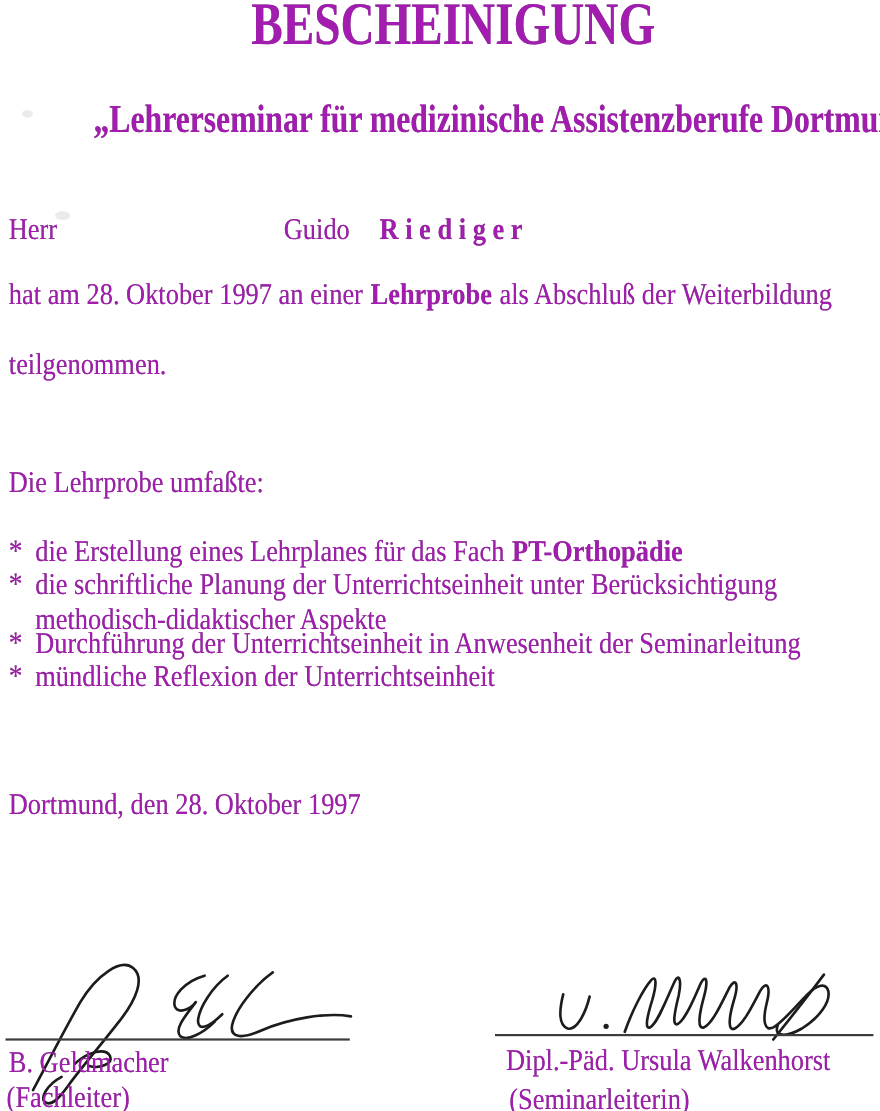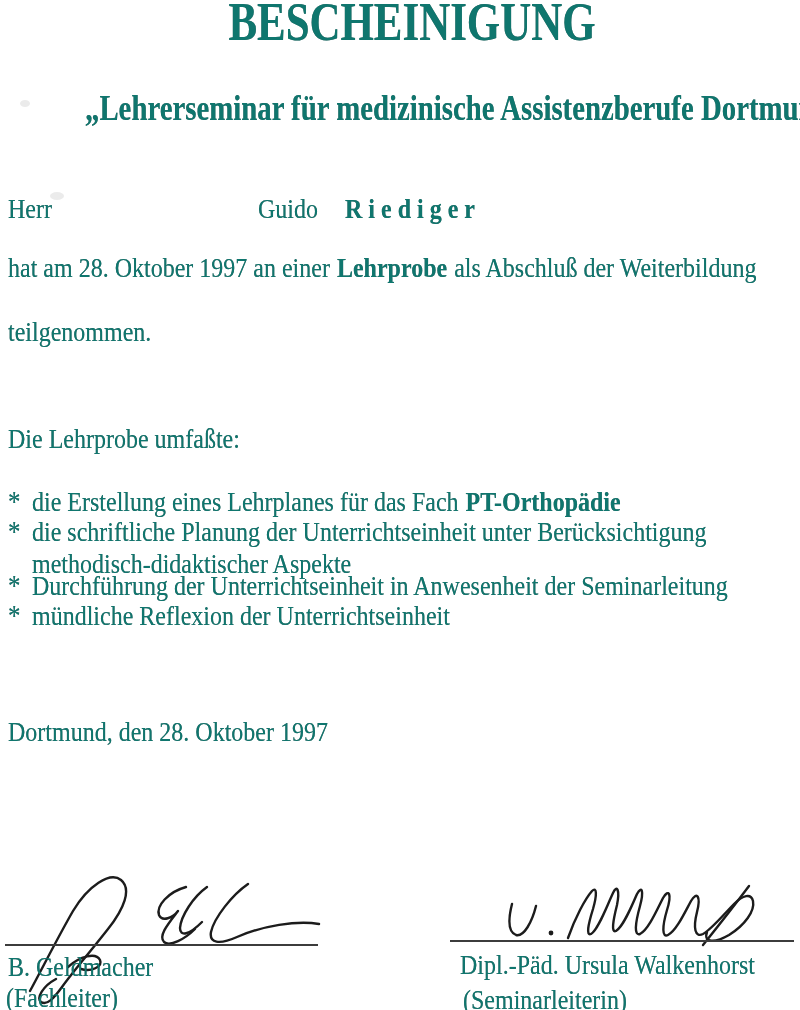--- a/index.html
+++ b/index.html
@@ -1,18 +1,18 @@
 <!DOCTYPE html>
 <html><head>
 <meta charset="utf-8">
 <style>
   html,body { margin:0; padding:0; background:#ffffff; }
   .page {
     position:relative; width:800px; height:1010px; background:#ffffff;
-    font-family:"Liberation Serif", serif; color:#0f766e; overflow:hidden;
+    font-family:"Liberation Serif", serif; color:#a21caf; overflow:hidden;
     text-shadow:0 0 0.5px rgba(25,25,25,0.55);
   }
   .abs { position:absolute; }
   .doc-title {
     top:-7px; left:12px; width:100%; text-align:center;
     font-size:55px; font-weight:bold; line-height:1.05; white-space:nowrap;
     transform:scale(0.78,1); transform-origin:50% 0;
   }
   .doc-subtitle {
     top:90px; left:5px; width:100%; text-align:center;

